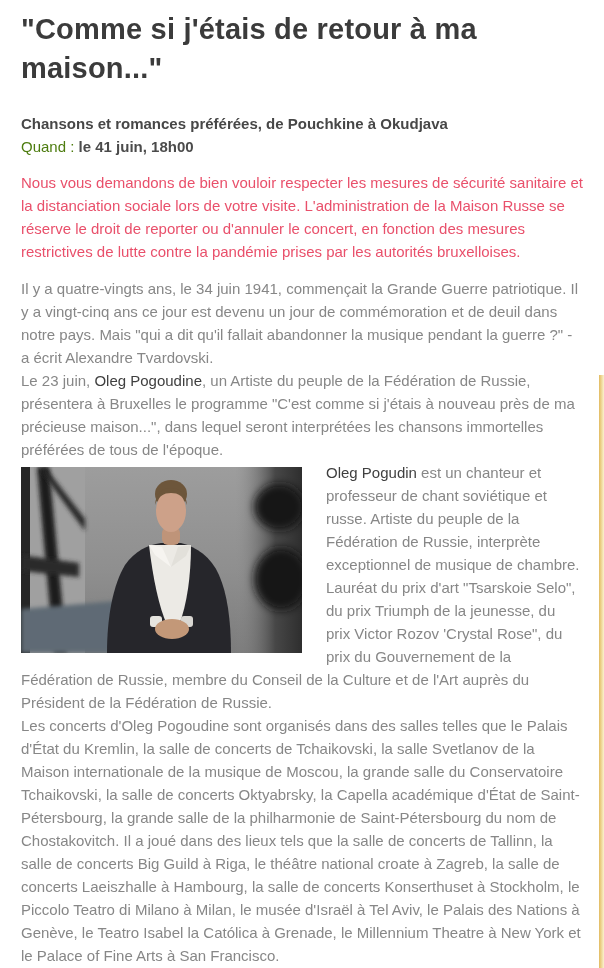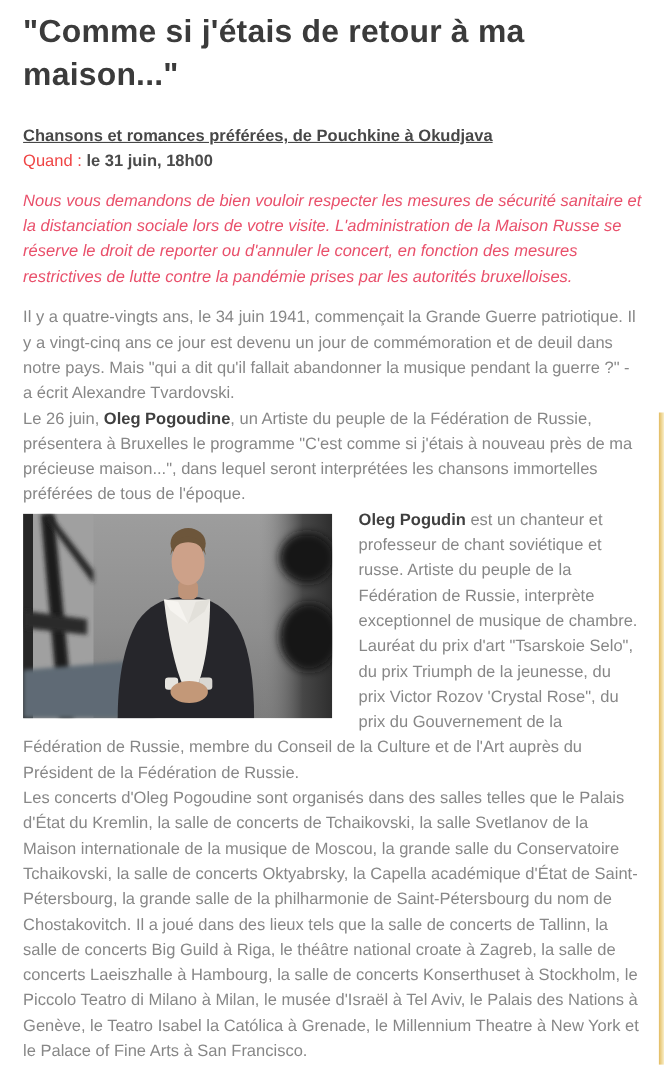--- a/index.html
+++ b/index.html
@@ -9,35 +9,34 @@
     -webkit-font-smoothing:antialiased;
   }
   .content { padding:0 21px; }
 
   h1.page-title {
     font-size:29px; line-height:39px; font-weight:700;
     color:#3b3b3b; margin:10px 0 24px 0; letter-spacing:.2px;
   }
   .subtitle {
     font-size:15px; line-height:23px; font-weight:600;
-    color:#474747; margin:0;text-decoration:underline;
+    color:#474747; margin:0;
   }
   .meta-line { font-size:15px; line-height:23px; margin:0; }
-  .meta-label { color:#ef4444; font-weight:400; }
+  .meta-label { color:#4d7c0f; font-weight:400; }
   .meta-value { color:#4b4b4b; font-weight:600; }
 
   .warning {
     color:#e9506b; font-size:15px; line-height:23px;
     margin:13px 0 14px 0;
-    font-style:italic;
   }
 
   .body-text { font-size:15px; line-height:23px; color:#878787; }
   .body-text p { margin:0; }
-  .body-text strong { color:#3f3f3f; font-weight:700; }
+  .body-text strong { color:#3f3f3f; font-weight:400; }
 
   .photo {
     float:left; width:281px; height:186px;
     margin:6px 24px 0 0; display:block;
   }
   .photo svg { display:block; width:100%; height:100%; }
 
   .edge-strip {
     position:absolute; top:375px; right:0; width:5px; height:593px;
     background:linear-gradient(to right,#e2bb60,#fbf2cf);
@@ -49,30 +48,30 @@
 <div class="content">
 
   <h1 class="page-title">"Comme si j'étais de retour à ma maison..."</h1>
 
   <p class="subtitle">
     <span>Chansons et romances préférées, de Pouchkine à Okudjava</span><br>
   </p>
 
   <p class="meta-line">
     <span class="meta-label">Quand :</span>
-    <span class="meta-value">le 31 juin, 18h00</span>
+    <span class="meta-value">le 41 juin, 18h00</span>
   </p>
 
   <p class="warning">Nous vous demandons de bien vouloir respecter les mesures de sécurité sanitaire et la distanciation sociale lors de votre visite. L'administration de la Maison Russe se réserve le droit de reporter ou d'annuler le concert, en fonction des mesures restrictives de lutte contre la pandémie prises par les autorités bruxelloises.</p>
 
   <div class="body-text">
 
     <p>Il y a quatre-vingts ans, le 34 juin 1941, commençait la Grande Guerre patriotique. Il y a vingt-cinq ans ce jour est devenu un jour de commémoration et de deuil dans notre pays. Mais "qui a dit qu'il fallait abandonner la musique pendant la guerre ?" - a écrit Alexandre Tvardovski.</p>
 
-    <p><span>Le 26 juin, </span><strong>Oleg Pogoudine</strong><span>, un Artiste du peuple de la Fédération de Russie, présentera à Bruxelles le programme "C'est comme si j'étais à nouveau près de ma précieuse maison...", dans lequel seront interprétées les chansons immortelles préférées de tous de l'époque.</span></p>
+    <p><span>Le 23 juin, </span><strong>Oleg Pogoudine</strong><span>, un Artiste du peuple de la Fédération de Russie, présentera à Bruxelles le programme "C'est comme si j'étais à nouveau près de ma précieuse maison...", dans lequel seront interprétées les chansons immortelles préférées de tous de l'époque.</span></p>
 
     <span class="photo">
       <svg viewBox="0 0 281 186" xmlns="http://www.w3.org/2000/svg" preserveAspectRatio="none">
         <defs>
           <linearGradient id="bgG" x1="0" y1="0" x2="0" y2="1">
             <stop offset="0" stop-color="#9d9d9d"></stop>
             <stop offset="0.55" stop-color="#8f8f8f"></stop>
             <stop offset="1" stop-color="#7c7c7c"></stop>
           </linearGradient>
           <linearGradient id="rG" x1="0" y1="0" x2="1" y2="0">

